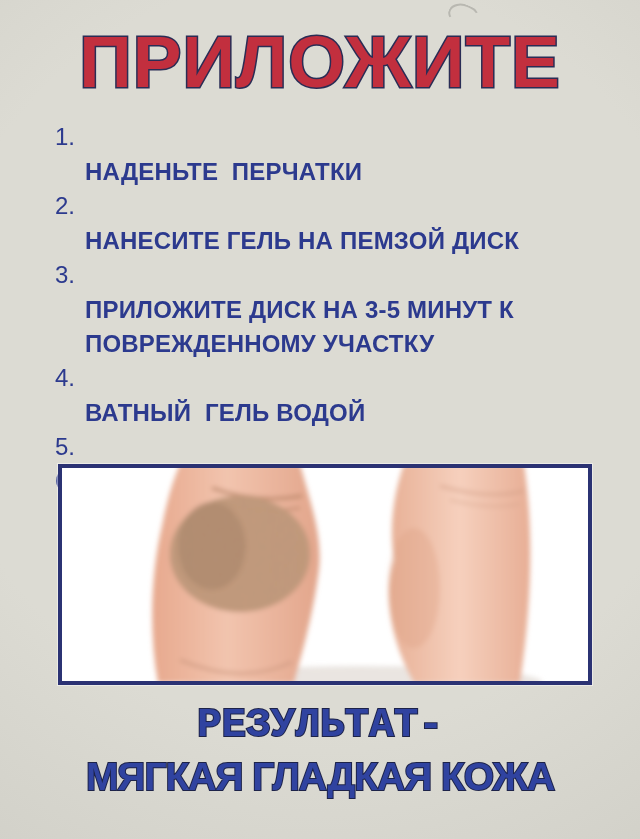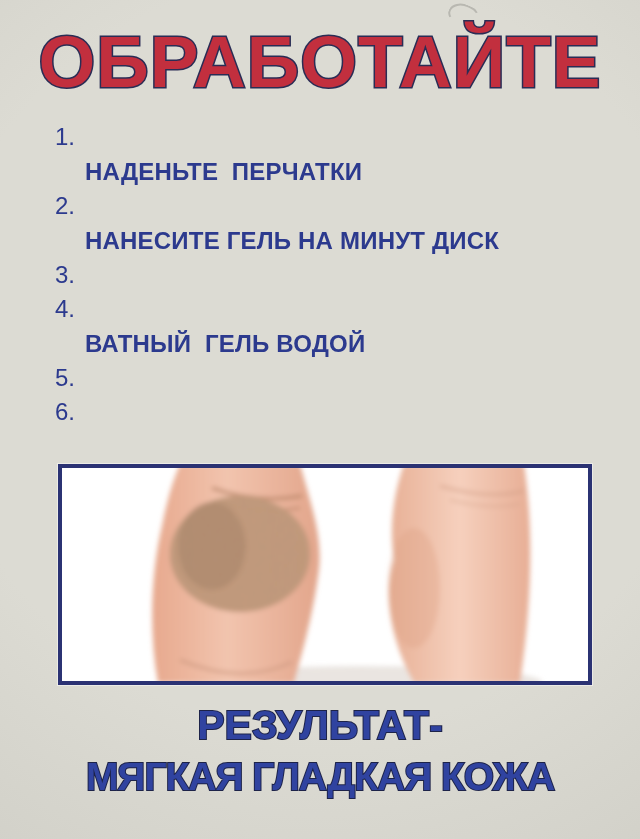--- a/index.html
+++ b/index.html
@@ -51,43 +51,45 @@
     background:#ffffff;
     box-shadow:0 0 0 1px rgba(255,255,255,.45);
   }
   .photo-frame svg{display:block;width:100%;height:100%;}
   .result{
     position:absolute;top:700px;left:0;width:100%;
     text-align:center;font-weight:700;color:#3043a0;
     -webkit-text-stroke:2px #1d2349;
     paint-order:stroke fill;
   }
-  .result .r1{font-size:41px;line-height:50px;}
+  .result .r1{font-size:41px;line-height:50px;font-family:Liberation Mono, monospace;}
   .result .r2{font-size:39px;line-height:54px;letter-spacing:-1px;}
 </style>
 </head>
 <body>
 
 <div class="poster">
 
   <div class="artifact"></div>
 
-  <h1 class="title">ОБРАБОТАЙТЕ</h1>
+  <h1 class="title">ПРИЛОЖИТЕ</h1>
 
   <ol class="steps">
     <li>
       <span class="num">1.</span>
       <span class="txt">НАДЕНЬТЕ  ПЕРЧАТКИ</span>
     </li>
     <li>
       <span class="num">2.</span>
-      <span class="txt">НАНЕСИТЕ ГЕЛЬ НА МИНУТ ДИСК</span>
+      <span class="txt">НАНЕСИТЕ ГЕЛЬ НА ПЕМЗОЙ ДИСК</span>
     </li>
     <li>
       <span class="num">3.</span>
+      <span class="txt">ПРИЛОЖИТЕ ДИСК НА 3-5 МИНУТ К
+ПОВРЕЖДЕННОМУ УЧАСТКУ</span>
     </li>
     <li>
       <span class="num">4.</span>
       <span class="txt">ВАТНЫЙ  ГЕЛЬ ВОДОЙ</span>
     </li>
     <li>
       <span class="num">5.</span>
     </li>
     <li>
       <span class="num">6.</span>

